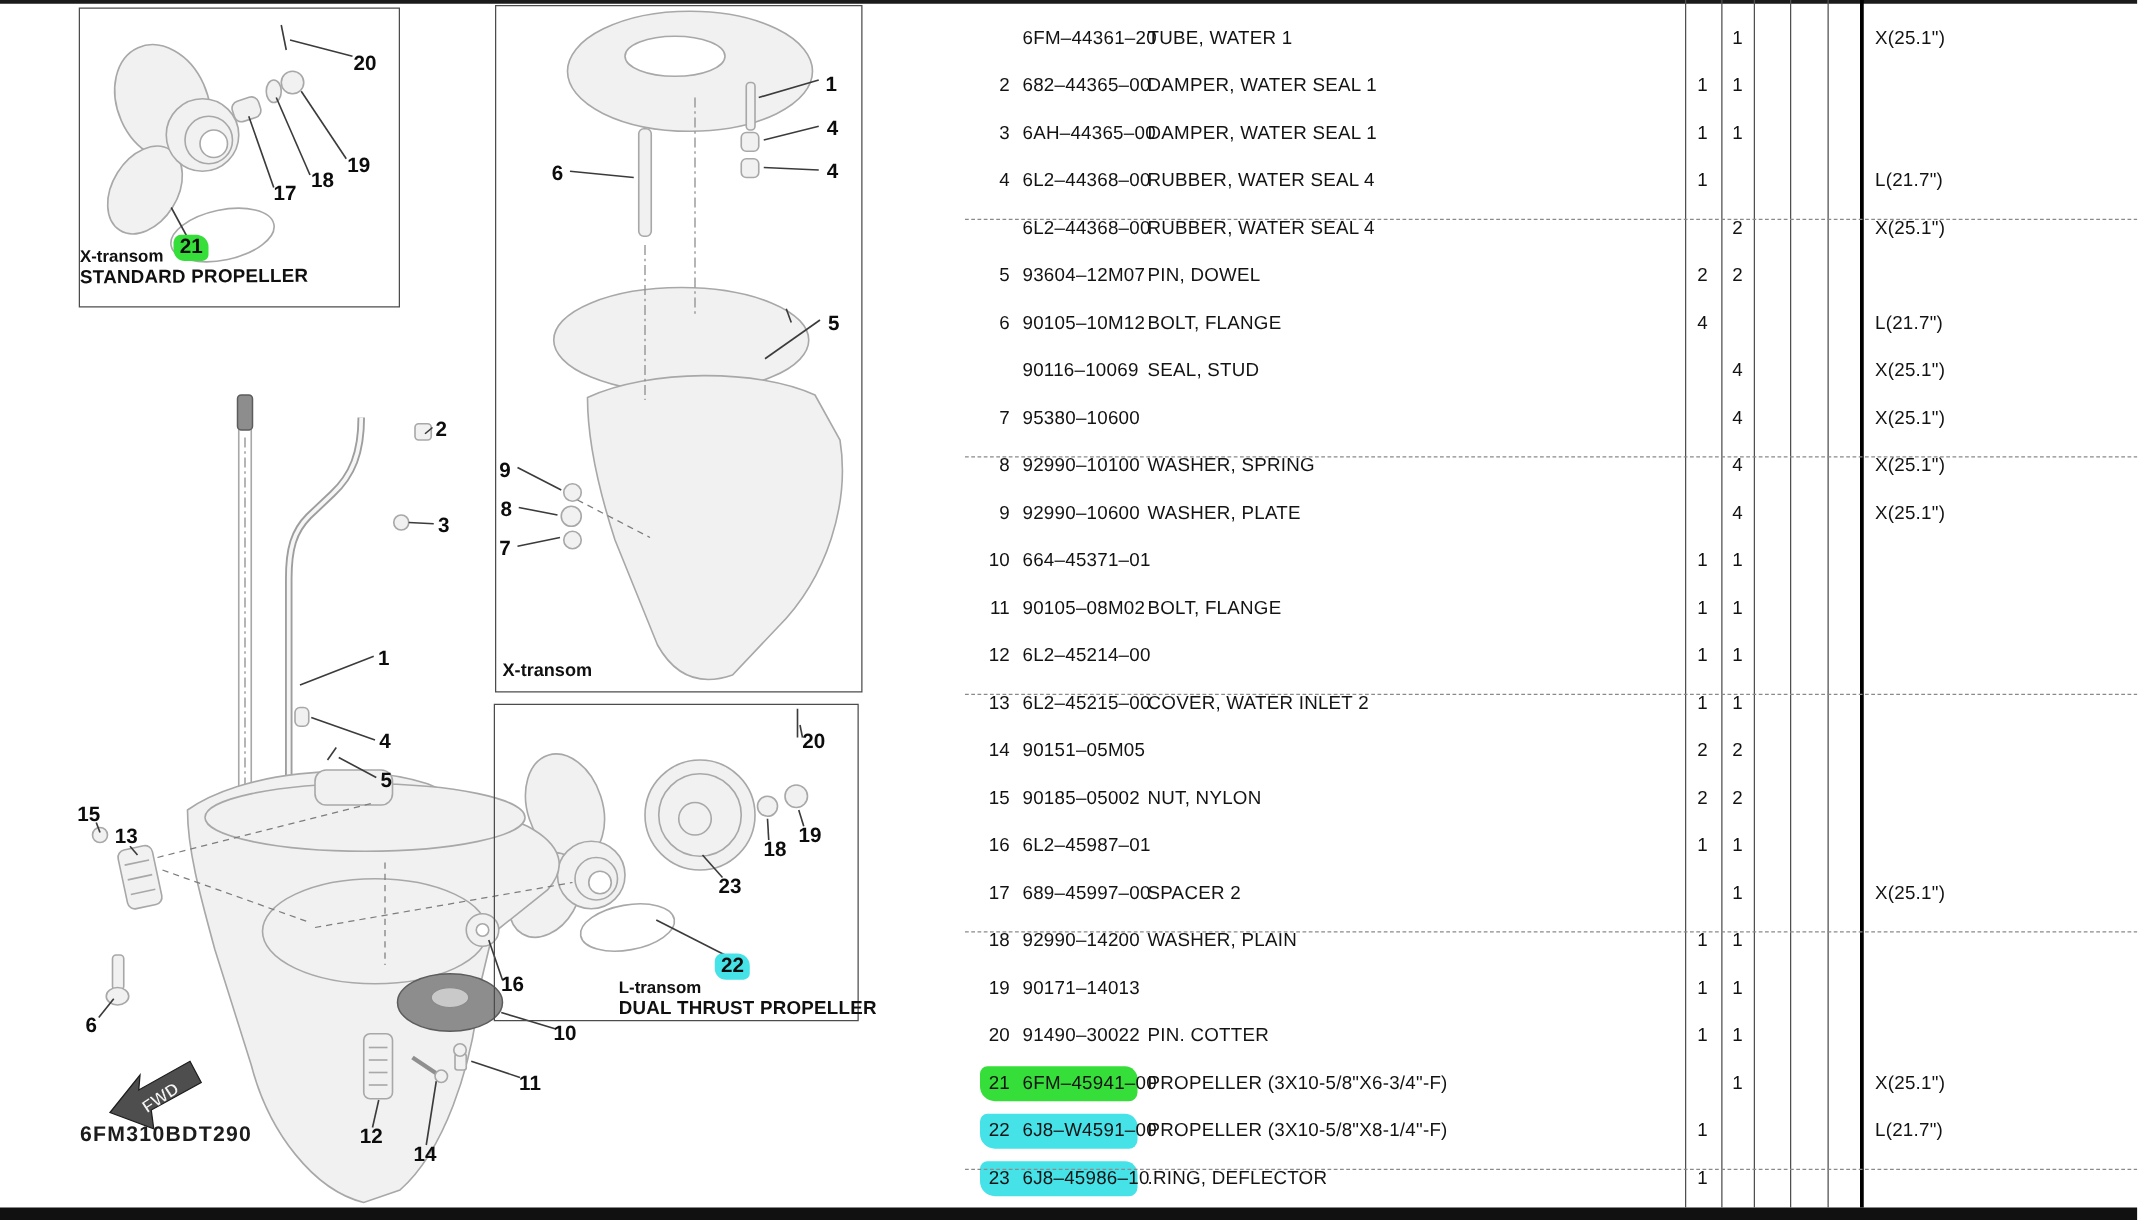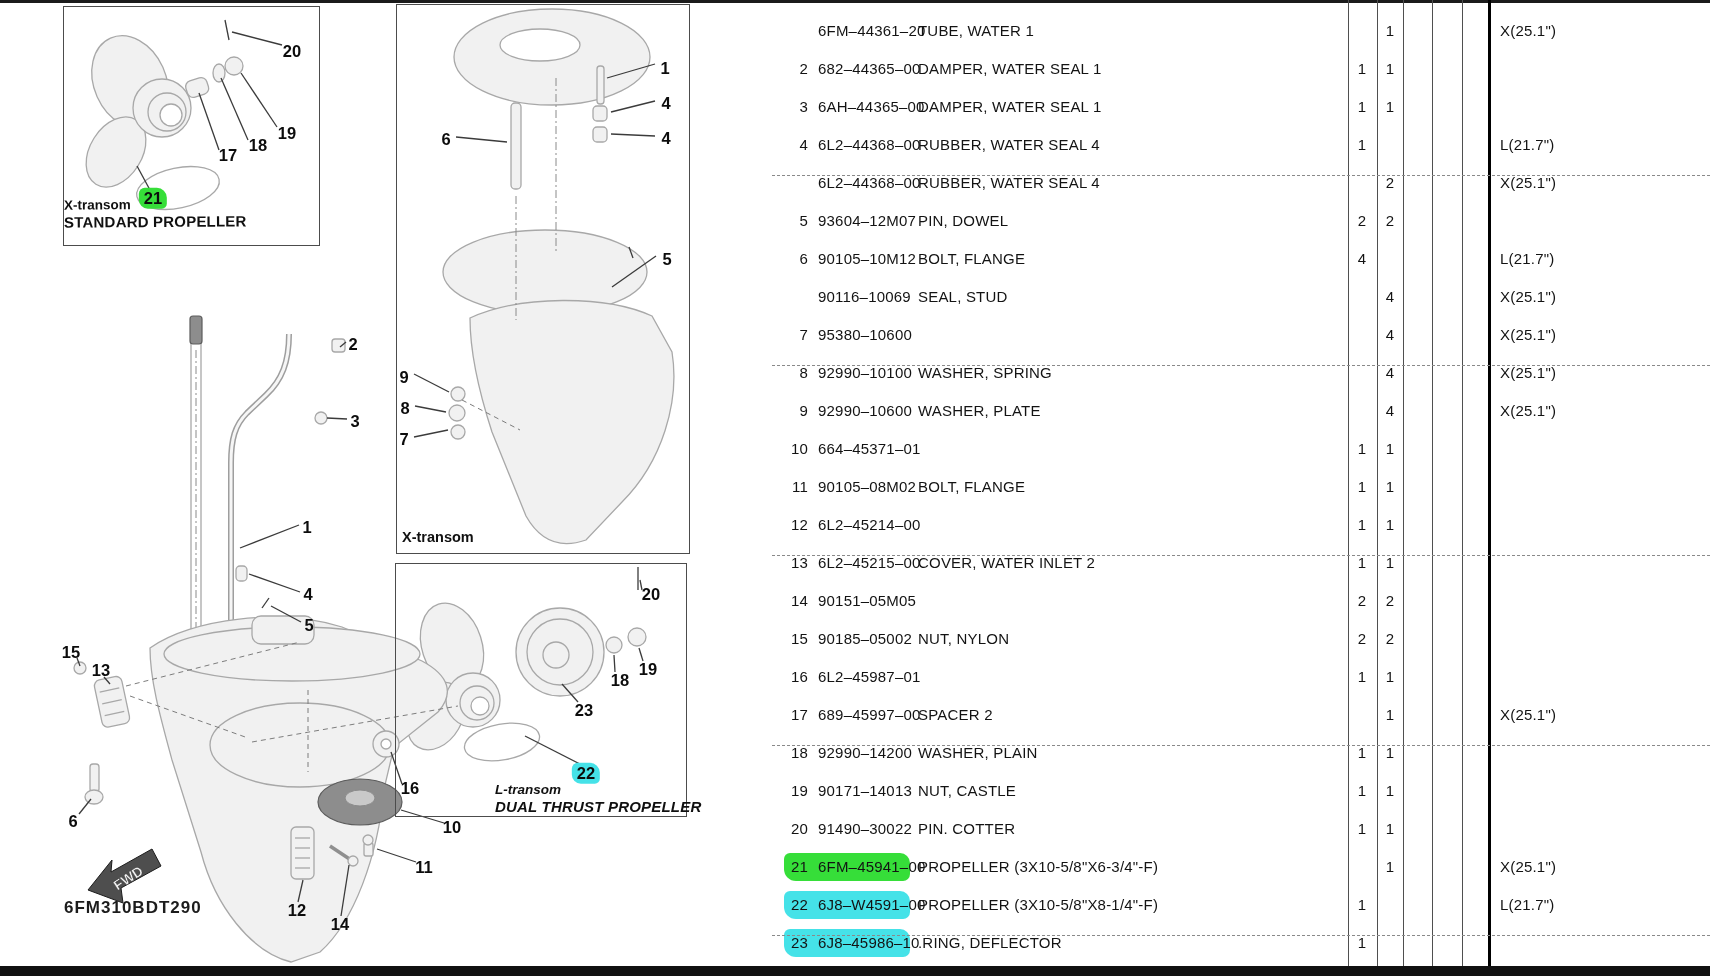--- a/index.html
+++ b/index.html
@@ -27,21 +27,21 @@
   .dash{stroke:#7d7d7d;stroke-width:1;stroke-dasharray:5 4;fill:none;}
   .dashdot{stroke:#8a8a8a;stroke-width:1;stroke-dasharray:8 3 2 3;fill:none;}
 
   #cyan-blob{position:absolute;left:548px;top:751px;width:134px;height:34px;z-index:2;
              border-radius:14px 18px 2px 10px;transform:rotate(-2deg);}
   .inset-label{position:absolute;z-index:4;font-weight:bold;color:#101010;line-height:1.2;}
   .inset-label .l1{font-size:13.5px;}
   .inset-label .l2{font-size:15px;letter-spacing:.2px;}
   #label-std{left:56px;top:194px;padding:3px 10px 5px 8px;border-radius:10px 16px 12px 14px;transform:rotate(-.4deg);}
   #label-xt2{left:402px;top:529px;font-size:14.5px;}
-  #label-dual{left:486px;top:779px;padding:3px 10px 5px 9px;border-radius:8px 4px 10px 12px;min-width:186px;font-style:italic;}
+  #label-dual{left:486px;top:779px;padding:3px 10px 5px 9px;border-radius:8px 4px 10px 12px;min-width:186px;}
 
   #callouts{position:absolute;left:0;top:0;z-index:5;}
   .callout{position:absolute;transform:translate(-50%,-50%);font-size:16.5px;font-weight:bold;
            color:#0c0c0c;line-height:1;padding:2px 5px;white-space:nowrap;}
   .callout.hl-green{background:var(--green);border-radius:6px 10px 5px 9px;}
   .callout.hl-cyan{background:var(--cyan);border-radius:6px 10px 5px 9px;}
 
   #code-label{position:absolute;left:64px;top:898px;z-index:4;font-size:17px;font-weight:bold;
               letter-spacing:1px;color:#1c1c1c;}
 
@@ -432,21 +432,20 @@
     <div class="c part">92990–14200</div>
     <div class="c desc">WASHER, PLAIN</div>
     <div class="c q1">1</div>
     <div class="c q2">1</div>
     <div class="c rem"></div>
   </div>
       <div class="trow" style="top: 772px;">
 
     <div class="c ref">19</div>
     <div class="c part">90171–14013</div>
-    <div class="c desc">NUT, CASTLE</div>
     <div class="c q1">1</div>
     <div class="c q2">1</div>
     <div class="c rem"></div>
   </div>
       <div class="trow" style="top: 810px;">
 
     <div class="c ref">20</div>
     <div class="c part">91490–30022</div>
     <div class="c desc">PIN. COTTER</div>
     <div class="c q1">1</div>

